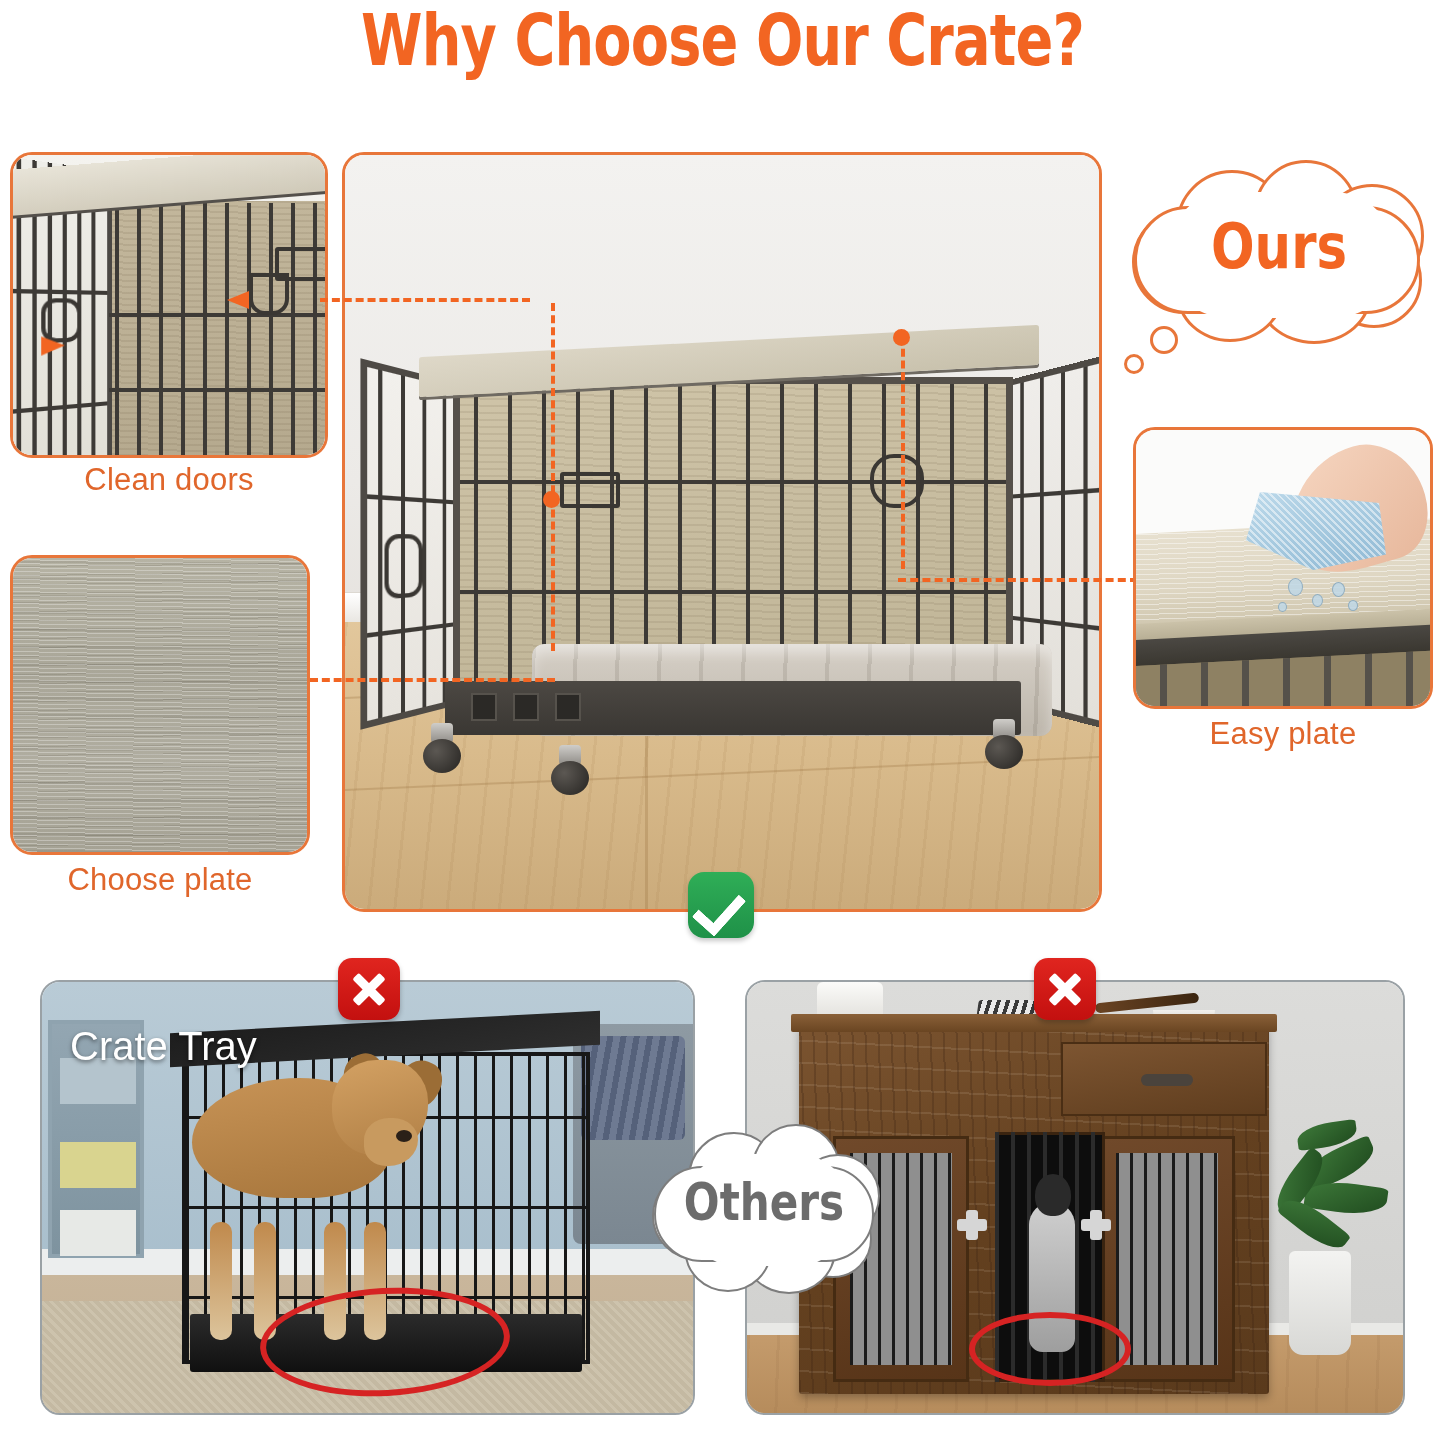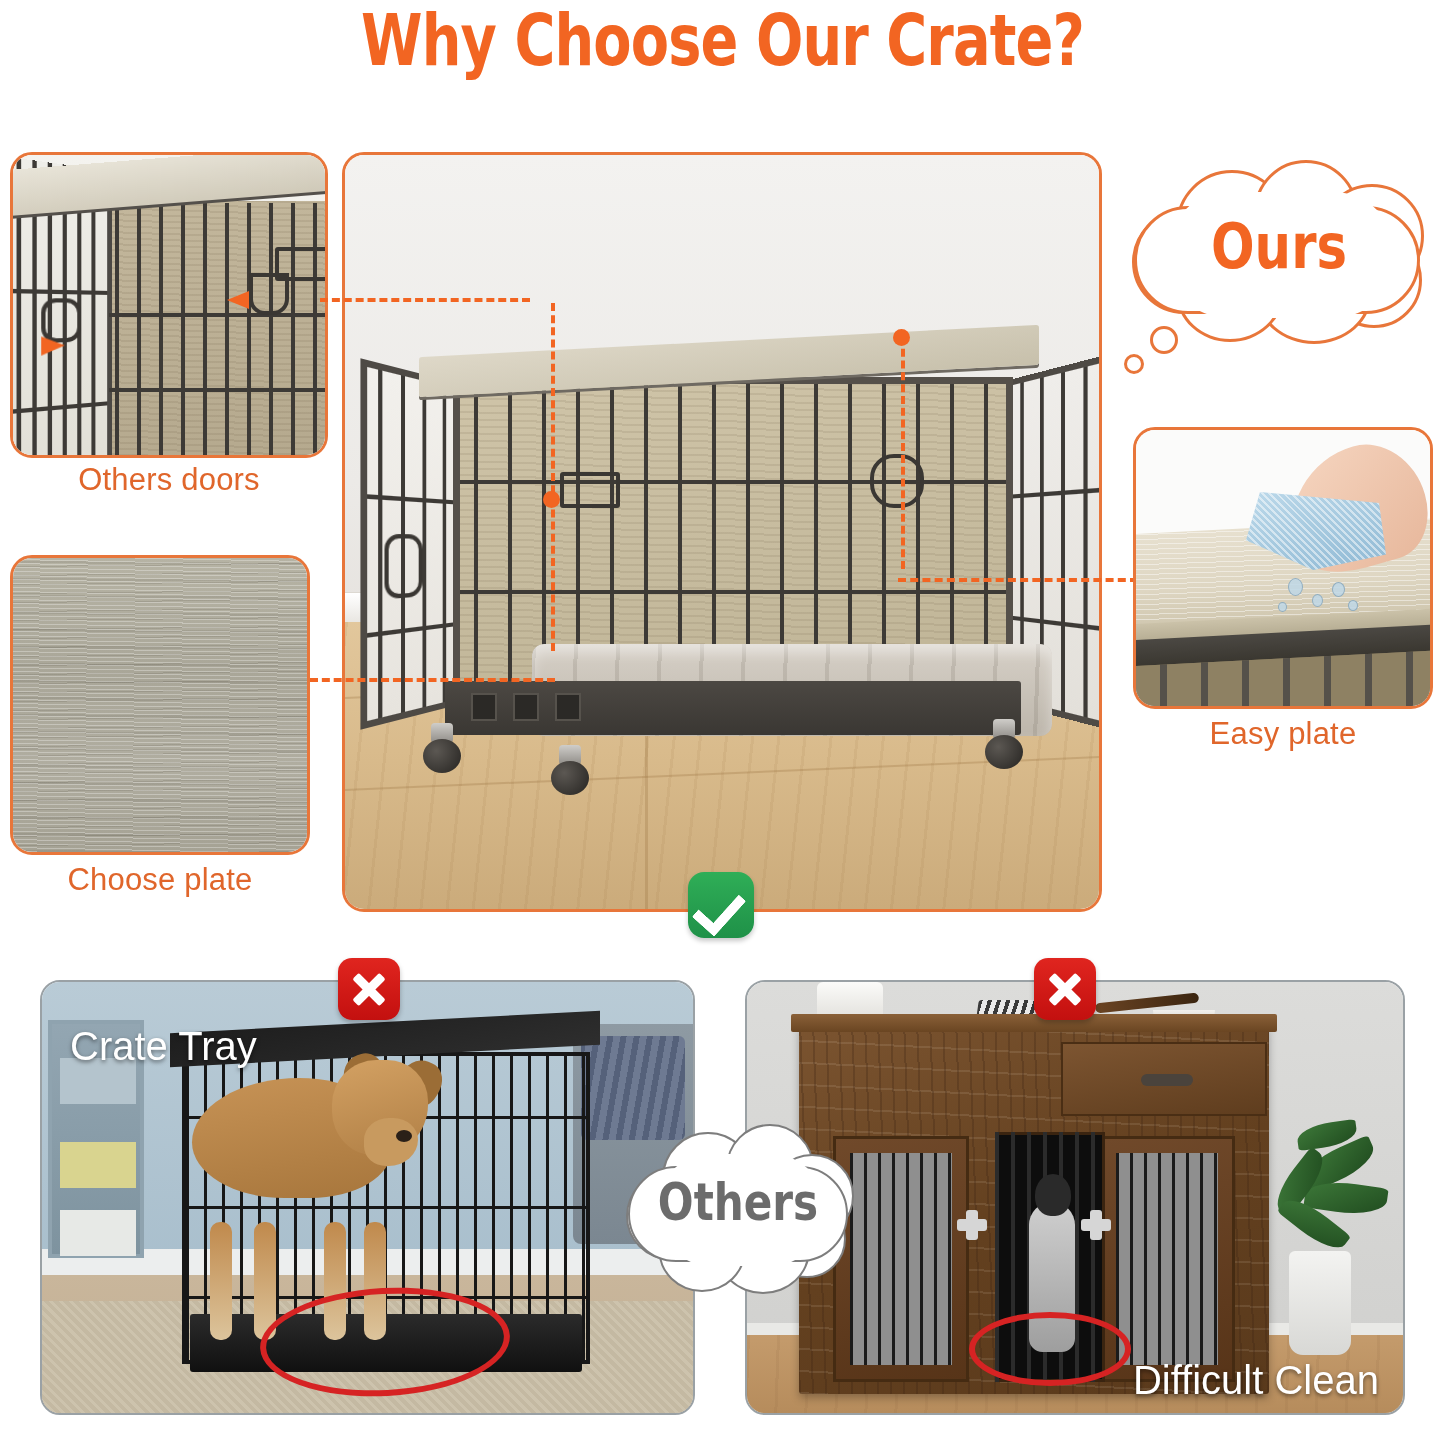--- a/index.html
+++ b/index.html
@@ -262,21 +262,21 @@
      background:repeating-linear-gradient(100deg,#3a3a3a 0 4px,#e9e9e9 4px 9px);
      border-radius:3px;transform:skewX(-8deg);}
   .br-items .rod{position:absolute;left:118px;top:2px;width:104px;height:10px;
      background:linear-gradient(90deg,#6b4423,#3b2510);border-radius:5px;transform:rotate(-6deg);}
   .br-items .bowl{position:absolute;left:176px;top:14px;width:62px;height:18px;
      background:linear-gradient(180deg,#f2f0ec,#c9c6bf);border-radius:0 0 30px 30px;}
   .br-vase{position:absolute;left:70px;top:0px;width:66px;height:44px;
      background:linear-gradient(180deg,#fbfbf9,#dedcd7);border-radius:6px 6px 0 0;}
 
   
-  #others-bubble{position:absolute;left:618px;top:1118px;width:240px;height:186px;z-index:30;}
+  #others-bubble{position:absolute;left:644px;top:1118px;width:240px;height:186px;z-index:30;}
   .cloud2 b{position:absolute;border-radius:50%;background:#ffffff;
      border:2px solid #7d7d7d;box-sizing:border-box;}
   .cloud2-label{position:absolute;left:0;right:0;top:54px;text-align:center;
      font-size:52px;font-weight:bold;color:#6c6c6c;z-index:5;
      font-family:"DejaVu Sans Condensed","Liberation Sans",sans-serif;
      transform:scaleX(.9);}
 </style>
 </head>
 <body>
 
@@ -312,21 +312,21 @@
       <i style="left:204px"></i>
       <div class="hbar" style="top:110px"></div>
       <div class="hbar" style="top:185px"></div>
     </div>
     <div class="latch" style="left:262px;top:92px;width:62px;height:26px;"></div>
     <div class="latch" style="left:236px;top:118px;width:32px;height:34px;border-radius:0 0 16px 16px;"></div>
     <div class="arrow l" style="left:214px;top:136px;"></div>
     <div class="dd-top"></div>
   </div>
 </div>
-<div class="cap" id="cap-doors">Others doors</div>
+<div class="cap" id="cap-doors">Clean doors</div>
 
 <div class="frame orange" id="thumb-wood">
   <div class="wood-swatch"></div>
 </div>
 <div class="cap" id="cap-wood">Choose plate</div>
 
 <div class="frame orange" id="main-photo">
   <div class="room-wall"></div>
   <div class="room-base"></div>
   <div class="room-floor">
@@ -542,21 +542,20 @@
   <div class="plant">
     <div class="lf" style="left:46px;top:44px;width:76px;height:30px;transform:rotate(-24deg);"></div>
     <div class="lf" style="left:50px;top:78px;width:82px;height:30px;transform:rotate(8deg);"></div>
     <div class="lf" style="left:10px;top:64px;width:70px;height:26px;transform:rotate(-52deg);"></div>
     <div class="lf" style="left:22px;top:106px;width:74px;height:26px;transform:rotate(38deg);"></div>
     <div class="lf" style="left:42px;top:18px;width:60px;height:24px;transform:rotate(-8deg);"></div>
     <div class="pot"></div>
   </div>
 
   <div class="redellipse" style="left:222px;top:330px;width:150px;height:62px;"></div>
-  <div class="photo-label" style="right:24px;bottom:10px;">Difficult Clean</div>
 </div>
 <div class="xbadge" style="left:1034px;top:958px;">
     <i></i>
     <u></u>
   </div>
 
 <div id="others-bubble">
   <div class="cloud2">
     <b style="left:8px;top:54px;width:88px;height:88px;"></b>
     <b style="left:44px;top:14px;width:92px;height:92px;"></b>

